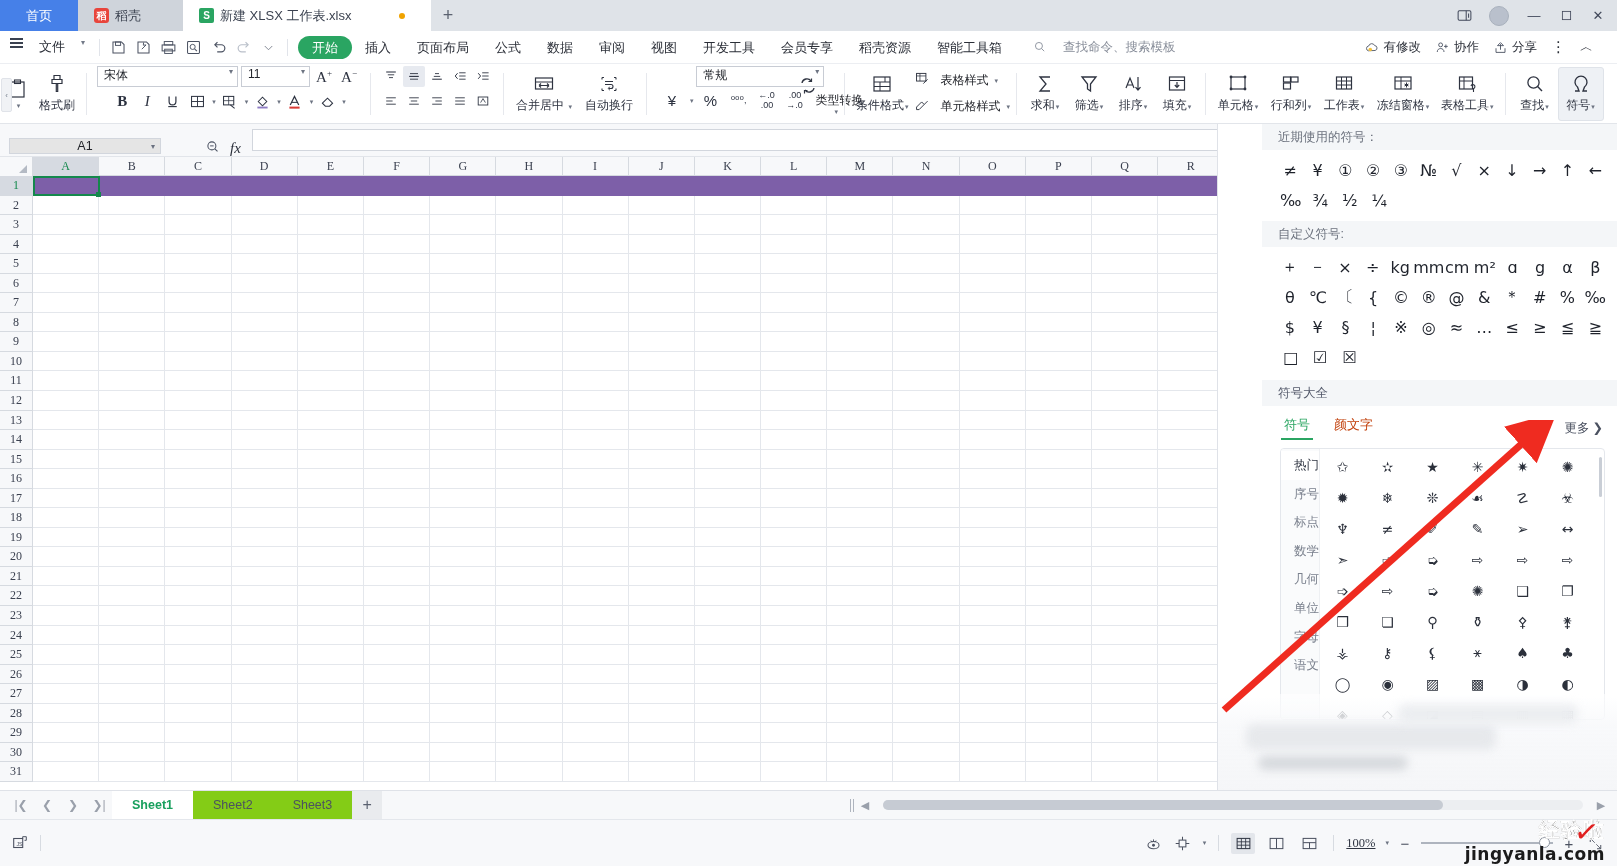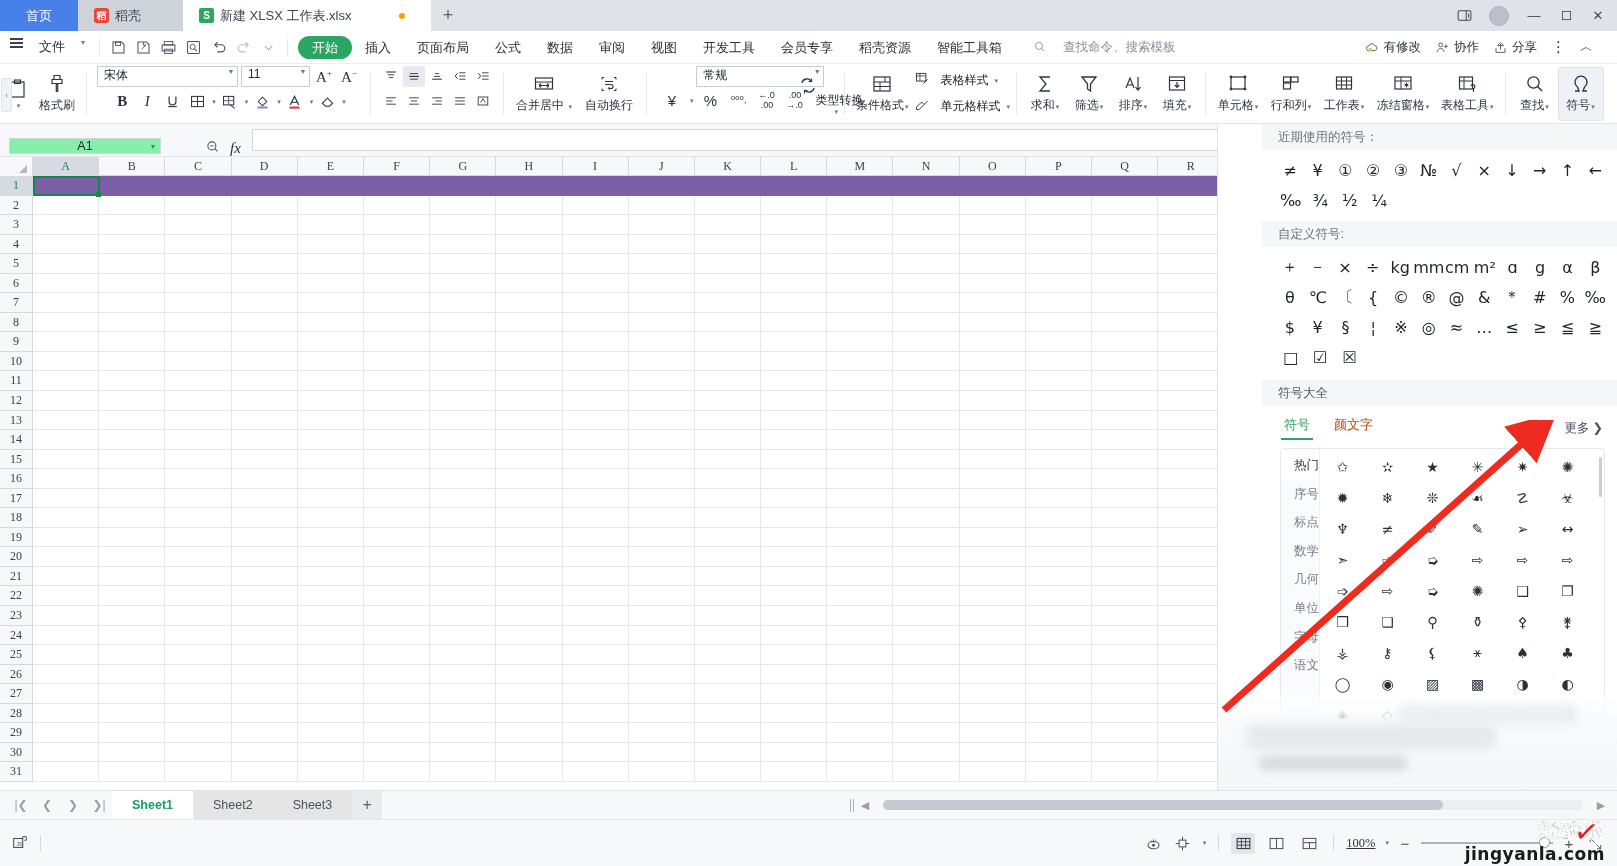--- a/index.html
+++ b/index.html
@@ -138,21 +138,21 @@
   }
   .abtn.on { background: #e7eaf0; border-radius: 2px; }
 
   
   .formulabar {
     position: absolute; left: 0; top: 124px; width: 1617px; height: 33px;
     background: #f7f8fa; display: flex; align-items: center;
     border-bottom: 1px solid #e2e5ea;
   }
   .namebox {
-    margin-left: 9px; width: 152px; height: 16px; background: #86efac;
+    margin-left: 9px; width: 152px; height: 16px; background: #e5e5e5;
     border: 1px solid #d2d6dd; display: flex; align-items: center;
     justify-content: center; position: relative; font-size: 12.5px; margin-top: 12px;
   }
   .namebox .ar { position: absolute; right: 5px; font-size: 8px; color: #6a7180; }
   .fb-tools { display: flex; align-items: center; gap: 9px; margin: 16px 11px 0 44px; }
   .fx { font-family: "Liberation Serif", serif; font-style: italic; font-size: 15px; color: #2a2f3a; }
   .fb-input {
     flex: 1; height: 22px; background: #fff; border: 1px solid #d2d6dd;
     border-right: none; margin-right: 0;
   }
@@ -295,21 +295,21 @@
     background: #f7f8fa; border-top: 1px solid #dfe2e8;
     display: flex; align-items: center;
   }
   .navbtns { display: flex; align-items: center; padding-left: 8px; gap: 0; }
   .navb {
     width: 26px; height: 26px; display: flex; align-items: center;
     justify-content: center; color: #9aa0ab; font-size: 12px;
   }
   .stab {
     height: 29px; line-height: 29px; padding: 0 20px; font-size: 12.5px;
-    color: #4c5260; background: #e5e5e5;
+    color: #4c5260; background: #84cc16;
   }
   .stab.on { background: #fff; color: #19a05e; font-weight: bold; }
   .saddtab {
     width: 30px; height: 29px; display: flex; align-items: center;
     justify-content: center; color: #5a6170; font-size: 16px; background: #e9ebee;
   }
   .hscroll-area { margin-left: auto; display: flex; align-items: center; padding-right: 8px; }
   .hsplit { width: 10px; height: 13px; position: relative; }
   .hsplit::before, .hsplit::after {
     content:""; position:absolute; top:0; width:1px; height:13px; background:#aeb4be;

